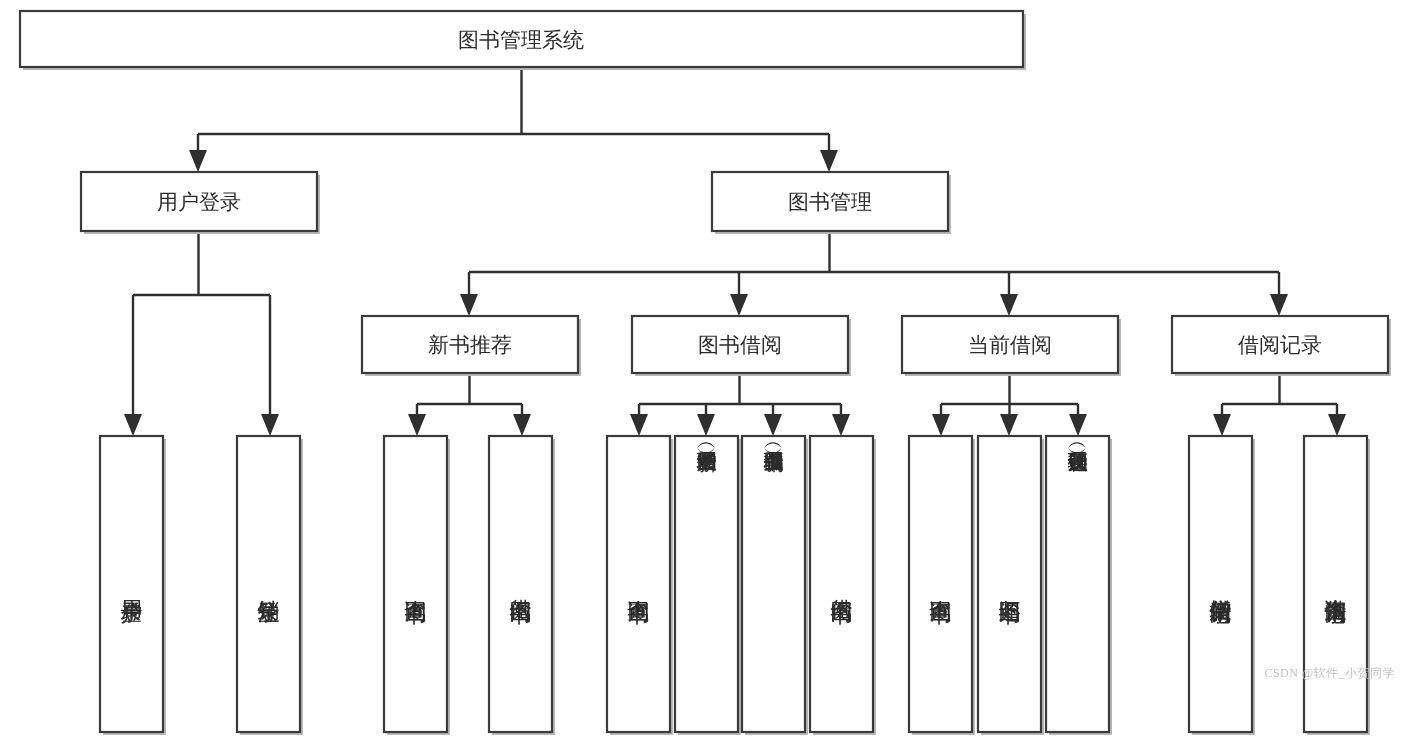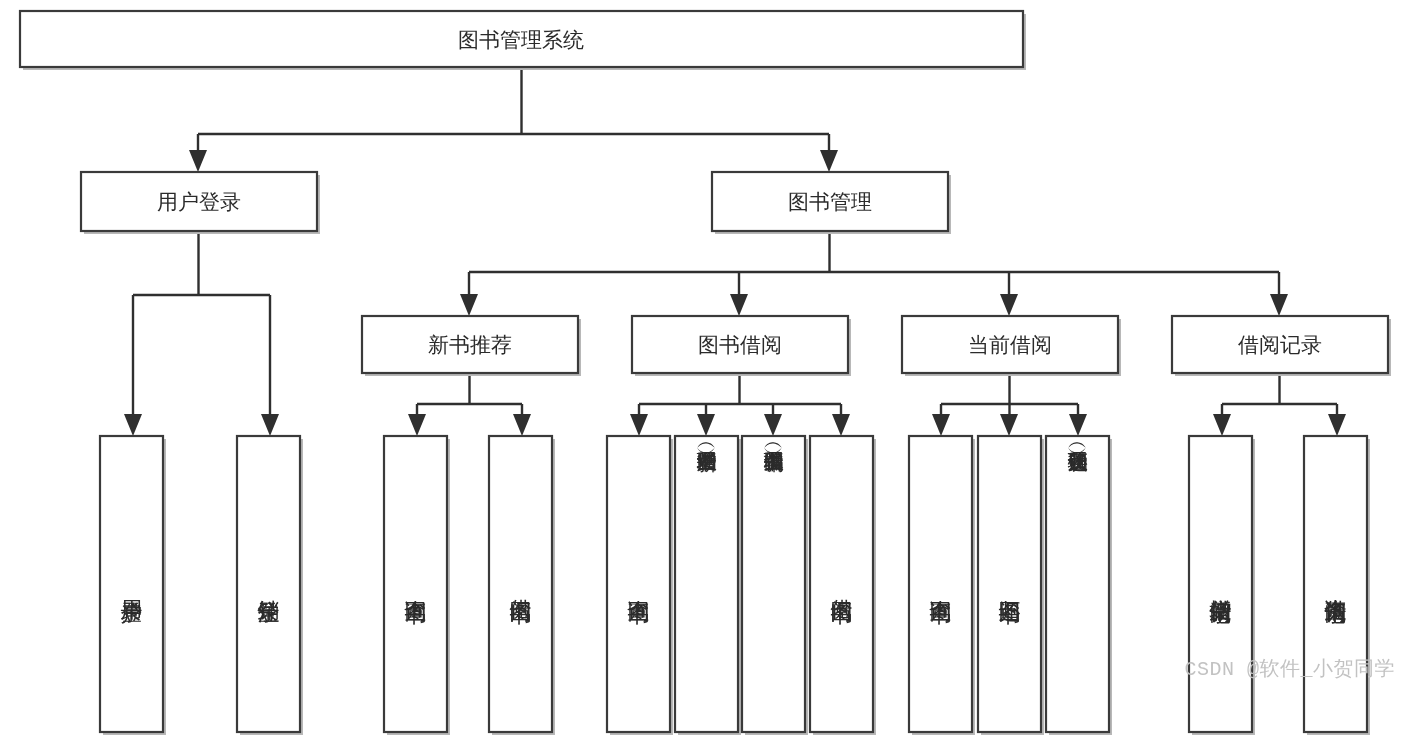--- a/index.html
+++ b/index.html
@@ -72,22 +72,22 @@
     text-align: center;
   }
   .leaf-label.small {
     font-size: 20px;
     letter-spacing: 0px;
   }
   #watermark {
     position: absolute;
     right: 10px;
     bottom: 4px;
-    font-family: Liberation Mono, monospace;
-    font-size: 20px;
+    font-family: Liberation Serif, serif;
+    font-size: 12px;
     color: #c2c2c2;
     letter-spacing: 0.5px;
     white-space: nowrap;
   }
 </style>
 </head>
 <body>
 
 <div id="diagram-root">
 

